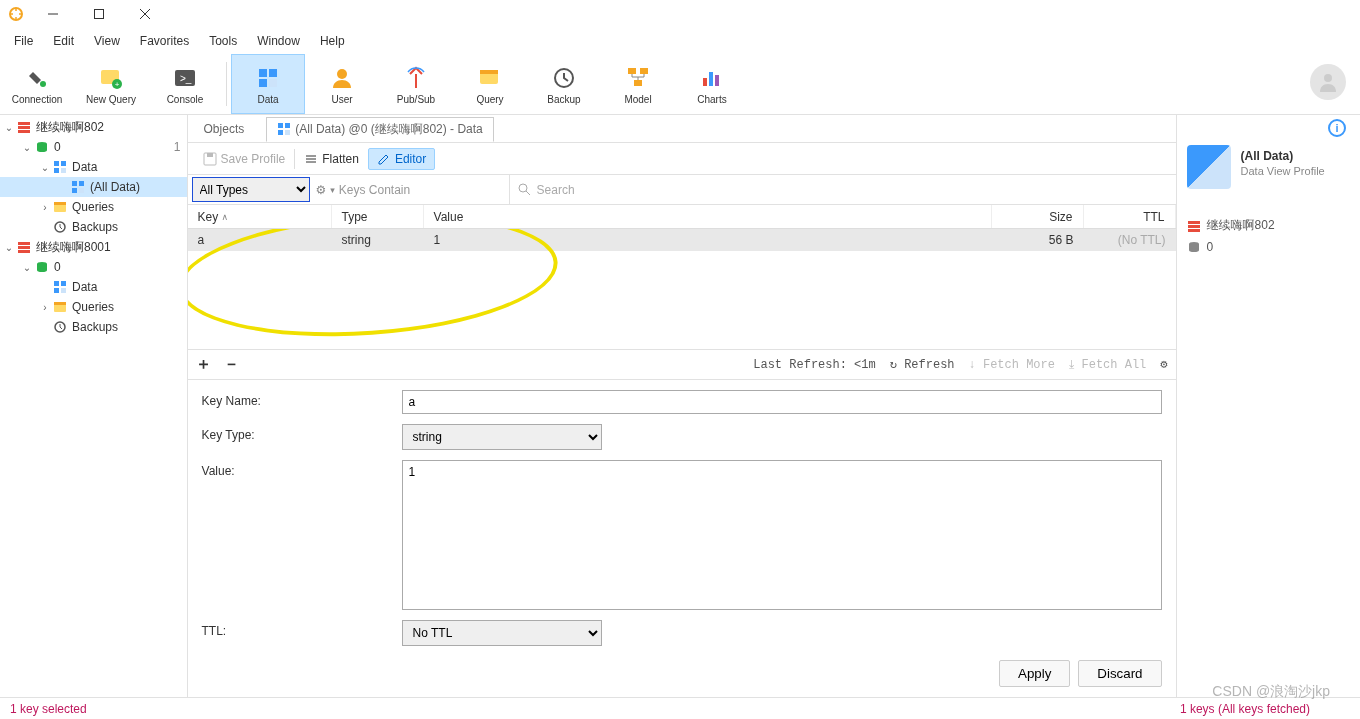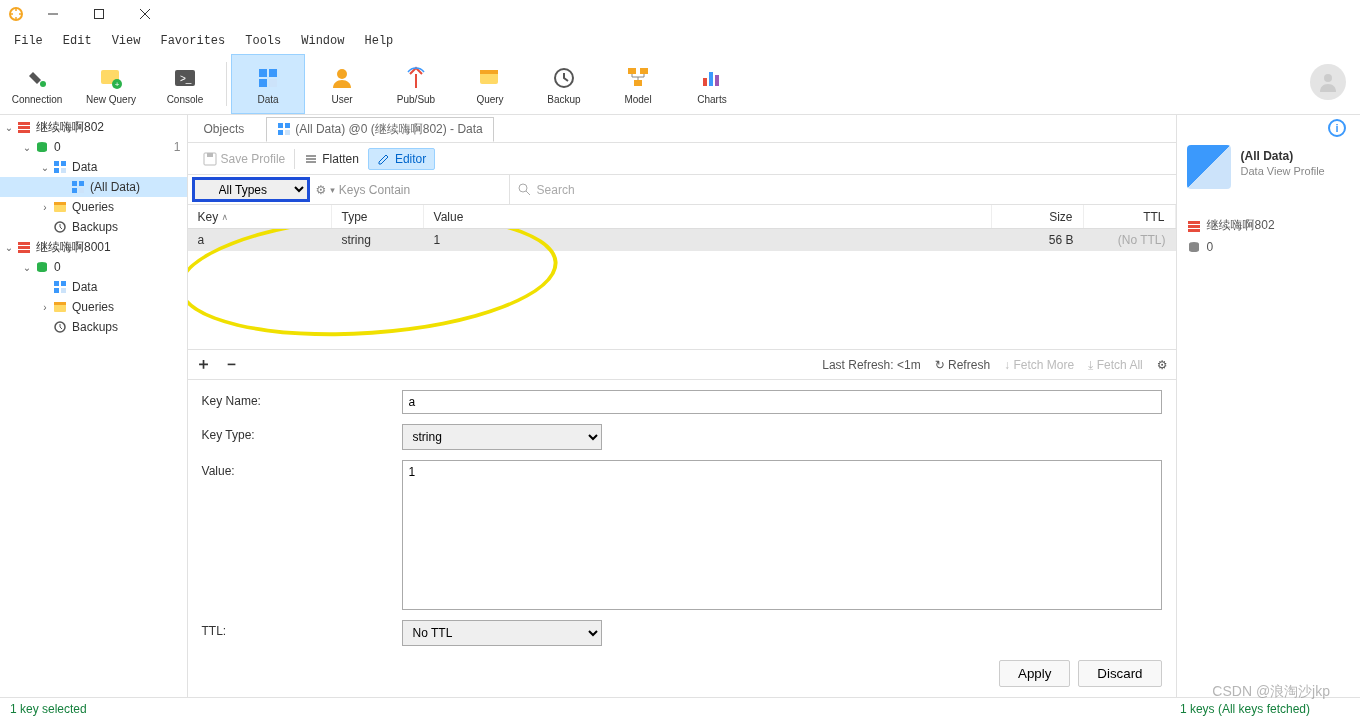--- a/index.html
+++ b/index.html
@@ -2,21 +2,21 @@
 <html><head>
 <meta charset="utf-8">
 <style>
 *{box-sizing:border-box;margin:0;padding:0;}
 body{font-family:"Microsoft YaHei","Segoe UI",Arial,sans-serif;font-size:12px;color:#333;background:#fff;width:1360px;height:719px;overflow:hidden;position:relative;}
 .titlebar{height:28px;display:flex;align-items:center;padding:0 8px;background:#fff;}
 .titlebar .app-icon{width:16px;height:16px;margin-right:6px;display:inline-flex;align-items:center;justify-content:center;color:#f5a623;}
 .titlebar .title{flex:1;color:#333;}
 .winbtn{width:46px;height:28px;display:flex;align-items:center;justify-content:center;color:#333;}
 .menubar{height:26px;display:flex;align-items:center;padding:0 6px;gap:4px;border-bottom:1px solid transparent;}
-.menubar .mi{padding:2px 8px;font-family:Liberation Mono, monospace;}
+.menubar .mi{padding:2px 8px;}
 .toolbar{height:60px;display:flex;align-items:center;padding:0 6px 0 0;gap:0;background:#fff;position:relative;}
 .toolbar .tbtn{width:74px;height:60px;display:flex;flex-direction:column;align-items:center;justify-content:center;gap:2px;border-right:0;color:#333;}
 .toolbar .tbtn.wide{width:90px;}
 .toolbar .tbtn.active{background:#cce8ff;border:1px solid #99d1ff;}
 .toolbar .tbtn .ticon{width:28px;height:28px;display:flex;align-items:center;justify-content:center;}
 .toolbar .tbtn .tlabel{font-size:10px;}
 .toolbar .sep{width:1px;height:44px;background:#ddd;margin:0 4px;}
 .avatar{position:absolute;right:14px;top:10px;width:36px;height:36px;border-radius:50%;background:#e4e4e4;display:flex;align-items:center;justify-content:center;color:#bbb;}
 .body{display:flex;height:calc(719px - 28px - 26px - 60px - 22px);border-top:1px solid #e1e1e1;}
 .sidebar{width:195px;border-right:1px solid #e1e1e1;overflow:auto;padding-top:2px;position:relative;}
@@ -27,49 +27,49 @@
 .tree-row .badge{position:absolute;right:6px;color:#888;}
 .main{flex:1;display:flex;flex-direction:column;border-right:1px solid #e1e1e1;position:relative;}
 .tabbar{height:28px;display:flex;align-items:center;padding:0 6px;gap:12px;border-bottom:1px solid #e1e1e1;text-align:center;}
 .tab{padding:3px 10px;display:flex;align-items:center;gap:4px;color:#666;}
 .tab.active{background:#fff;border:1px solid #ccc;border-bottom:1px solid #fff;margin-bottom:-1px;}
 .subbar{height:32px;display:flex;align-items:center;padding:0 6px;gap:0;border-bottom:1px solid #e1e1e1;}
 .sbtn{padding:3px 8px;border:1px solid transparent;border-radius:2px;display:flex;align-items:center;gap:4px;color:#333;}
 .sbtn.disabled{color:#aaa;}
 .sbtn.active{background:#cce8ff;border-color:#99d1ff;color:#0066cc;}
 .filterbar{height:30px;display:flex;align-items:stretch;border-bottom:1px solid #e1e1e1;}
-.filterbar select{width:118px;border:3px solid #1d4ed8;margin:2px 0 2px 4px;font-size:12px;padding:0 20px;}
+.filterbar select{width:118px;border:1px solid #1d4ed8;margin:2px 0 2px 4px;font-size:12px;padding:0 3px;}
 .filterbar .kc{flex:0 0 200px;display:flex;align-items:center;padding:0 6px;color:#888;gap:4px;border-right:1px solid #e1e1e1;}
 .filterbar .srch{flex:1;display:flex;align-items:center;padding:0 8px;color:#aaa;gap:6px;}
 .thead{height:24px;display:flex;align-items:stretch;border-bottom:1px solid #ddd;background:#fff;}
 .th{padding:0 10px;display:flex;align-items:center;border-right:1px solid #eee;color:#333;}
 .krow{height:22px;display:flex;align-items:stretch;background:#e8e8e8;}
 .krow .td{padding:0 10px;display:flex;align-items:center;}
 .dataarea{flex:1;position:relative;overflow:hidden;}
 .annot{position:absolute;border:4px solid #f0e000;border-radius:50%;width:380px;height:120px;left:-10px;top:-14px;transform:rotate(-4deg);pointer-events:none;}
 .listfoot{height:30px;display:flex;align-items:center;border-top:1px solid #e1e1e1;padding:0 8px;gap:12px;}
 .listfoot .right{margin-left:auto;display:flex;align-items:center;gap:14px;}
-.listfoot .lk{color:#555;}
+.listfoot .lk{color:#555;font-family:Liberation Mono, monospace;}
 .listfoot .lk.disabled{color:#bbb;}
 .editor{border-top:1px solid #e1e1e1;padding:10px 14px;display:grid;grid-template-columns:190px 1fr;gap:10px 10px;align-items:start;}
 .editor label{padding-top:4px;color:#333;}
 .editor input[type=text],.editor select,.editor textarea{width:760px;border:1px solid #aaa;font-size:12px;padding:4px 6px;font-family:inherit;}
 .editor textarea{height:150px;resize:none;}
 .editor select{width:200px;}
 .editor .ttl-sel{width:200px;}
 .btnrow{grid-column:2;display:flex;justify-content:flex-end;gap:8px;width:760px;margin-top:4px;}
 .btn{padding:5px 18px;border:1px solid #ccc;background:#f8f8f8;border-radius:2px;}
 .rpanel{width:190px;padding:8px 10px;position:relative;}
 .rpanel .info-ic{position:absolute;right:14px;top:4px;width:18px;height:18px;border:2px solid #3b99fc;border-radius:50%;display:flex;align-items:center;justify-content:center;color:#3b99fc;font-weight:bold;font-size:11px;}
 .rpanel .thumb{width:44px;height:44px;background:linear-gradient(135deg,#3b99fc 50%,#cce3fa 50%);border-radius:4px;margin-top:22px;float:left;margin-right:10px;}
 .rpanel .ptitle{font-weight:bold;margin-top:26px;}
 .rpanel .psub{color:#888;font-size:11px;margin-top:2px;}
 .rpanel .meta{clear:both;margin-top:40px;}
 .rpanel .meta .mr{display:flex;align-items:center;gap:6px;margin-bottom:6px;color:#555;}
-.statusbar{height:22px;border-top:1px solid #e1e1e1;display:flex;align-items:center;padding:0 10px;color:#15803d;position:relative;}
+.statusbar{height:22px;border-top:1px solid #e1e1e1;display:flex;align-items:center;padding:0 10px;color:#be185d;position:relative;}
 .statusbar .sr{position:absolute;right:50px;}
 .watermark{position:absolute;right:30px;bottom:18px;color:rgba(120,120,120,0.55);font-size:14px;pointer-events:none;}
 svg{display:block;}
 </style>
 </head>
 <body>
 
 <div class="titlebar">
   <span class="app-icon">
     <svg width="16" height="16" viewBox="0 0 16 16">

